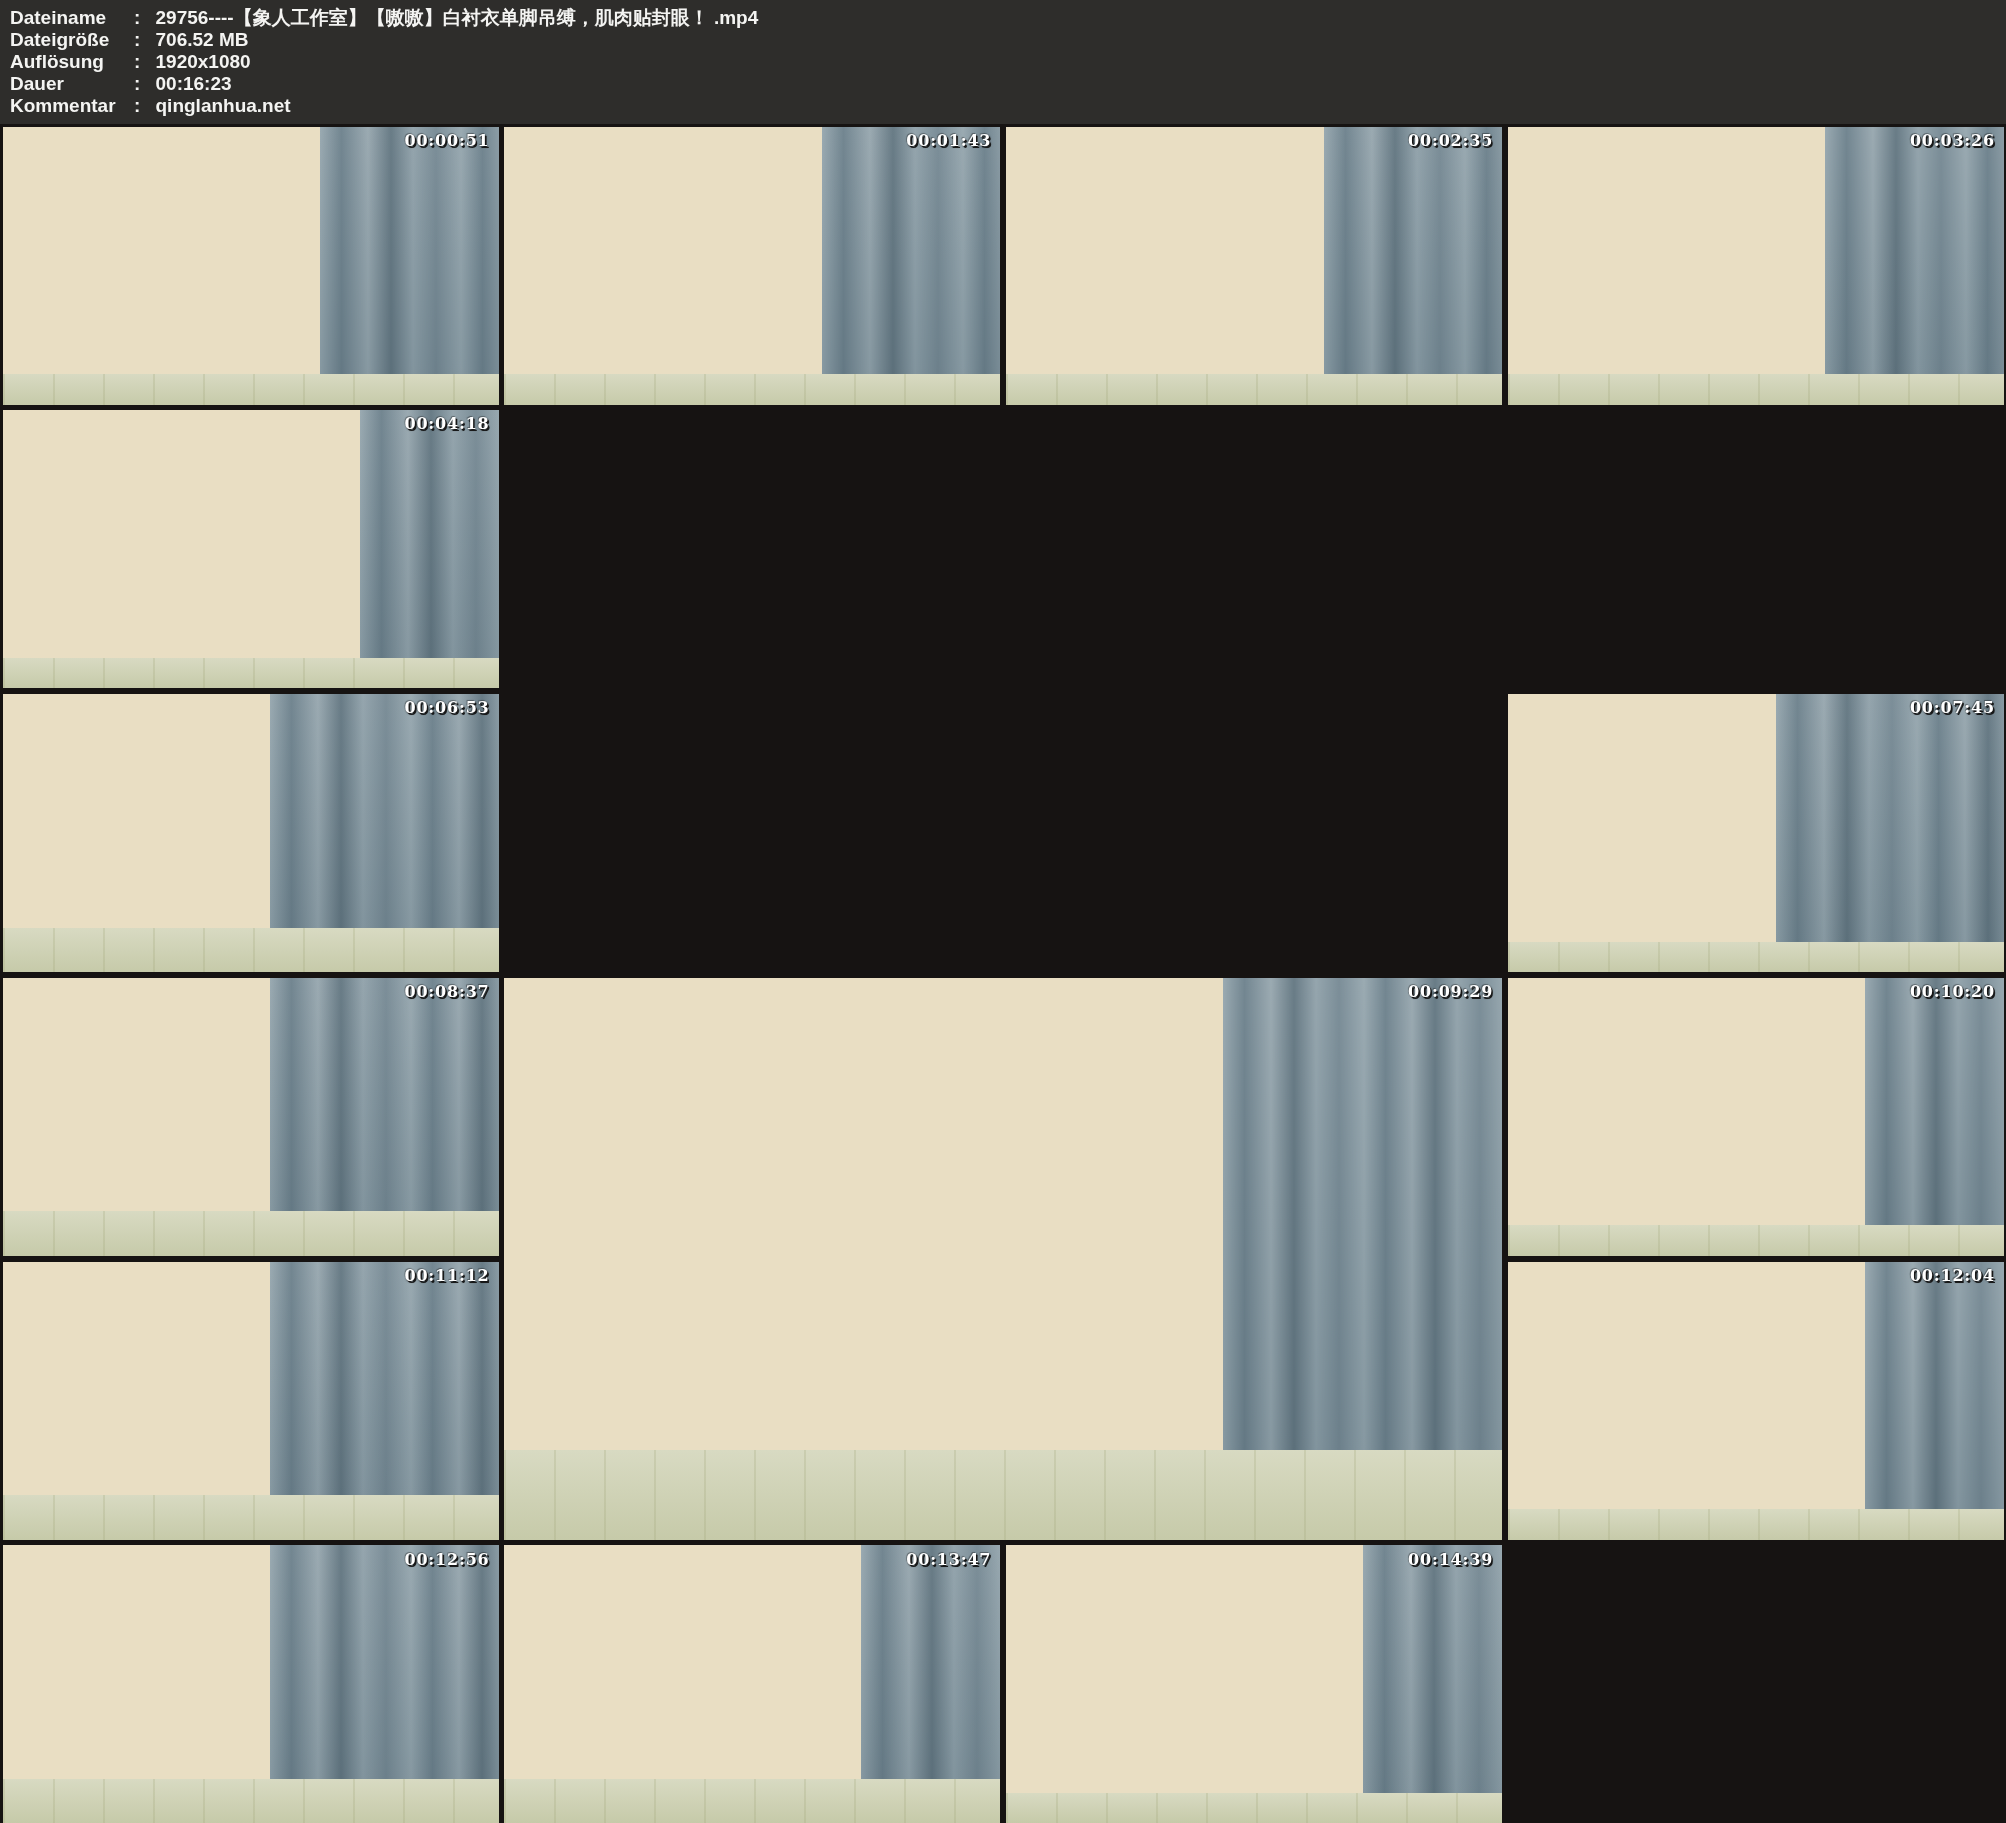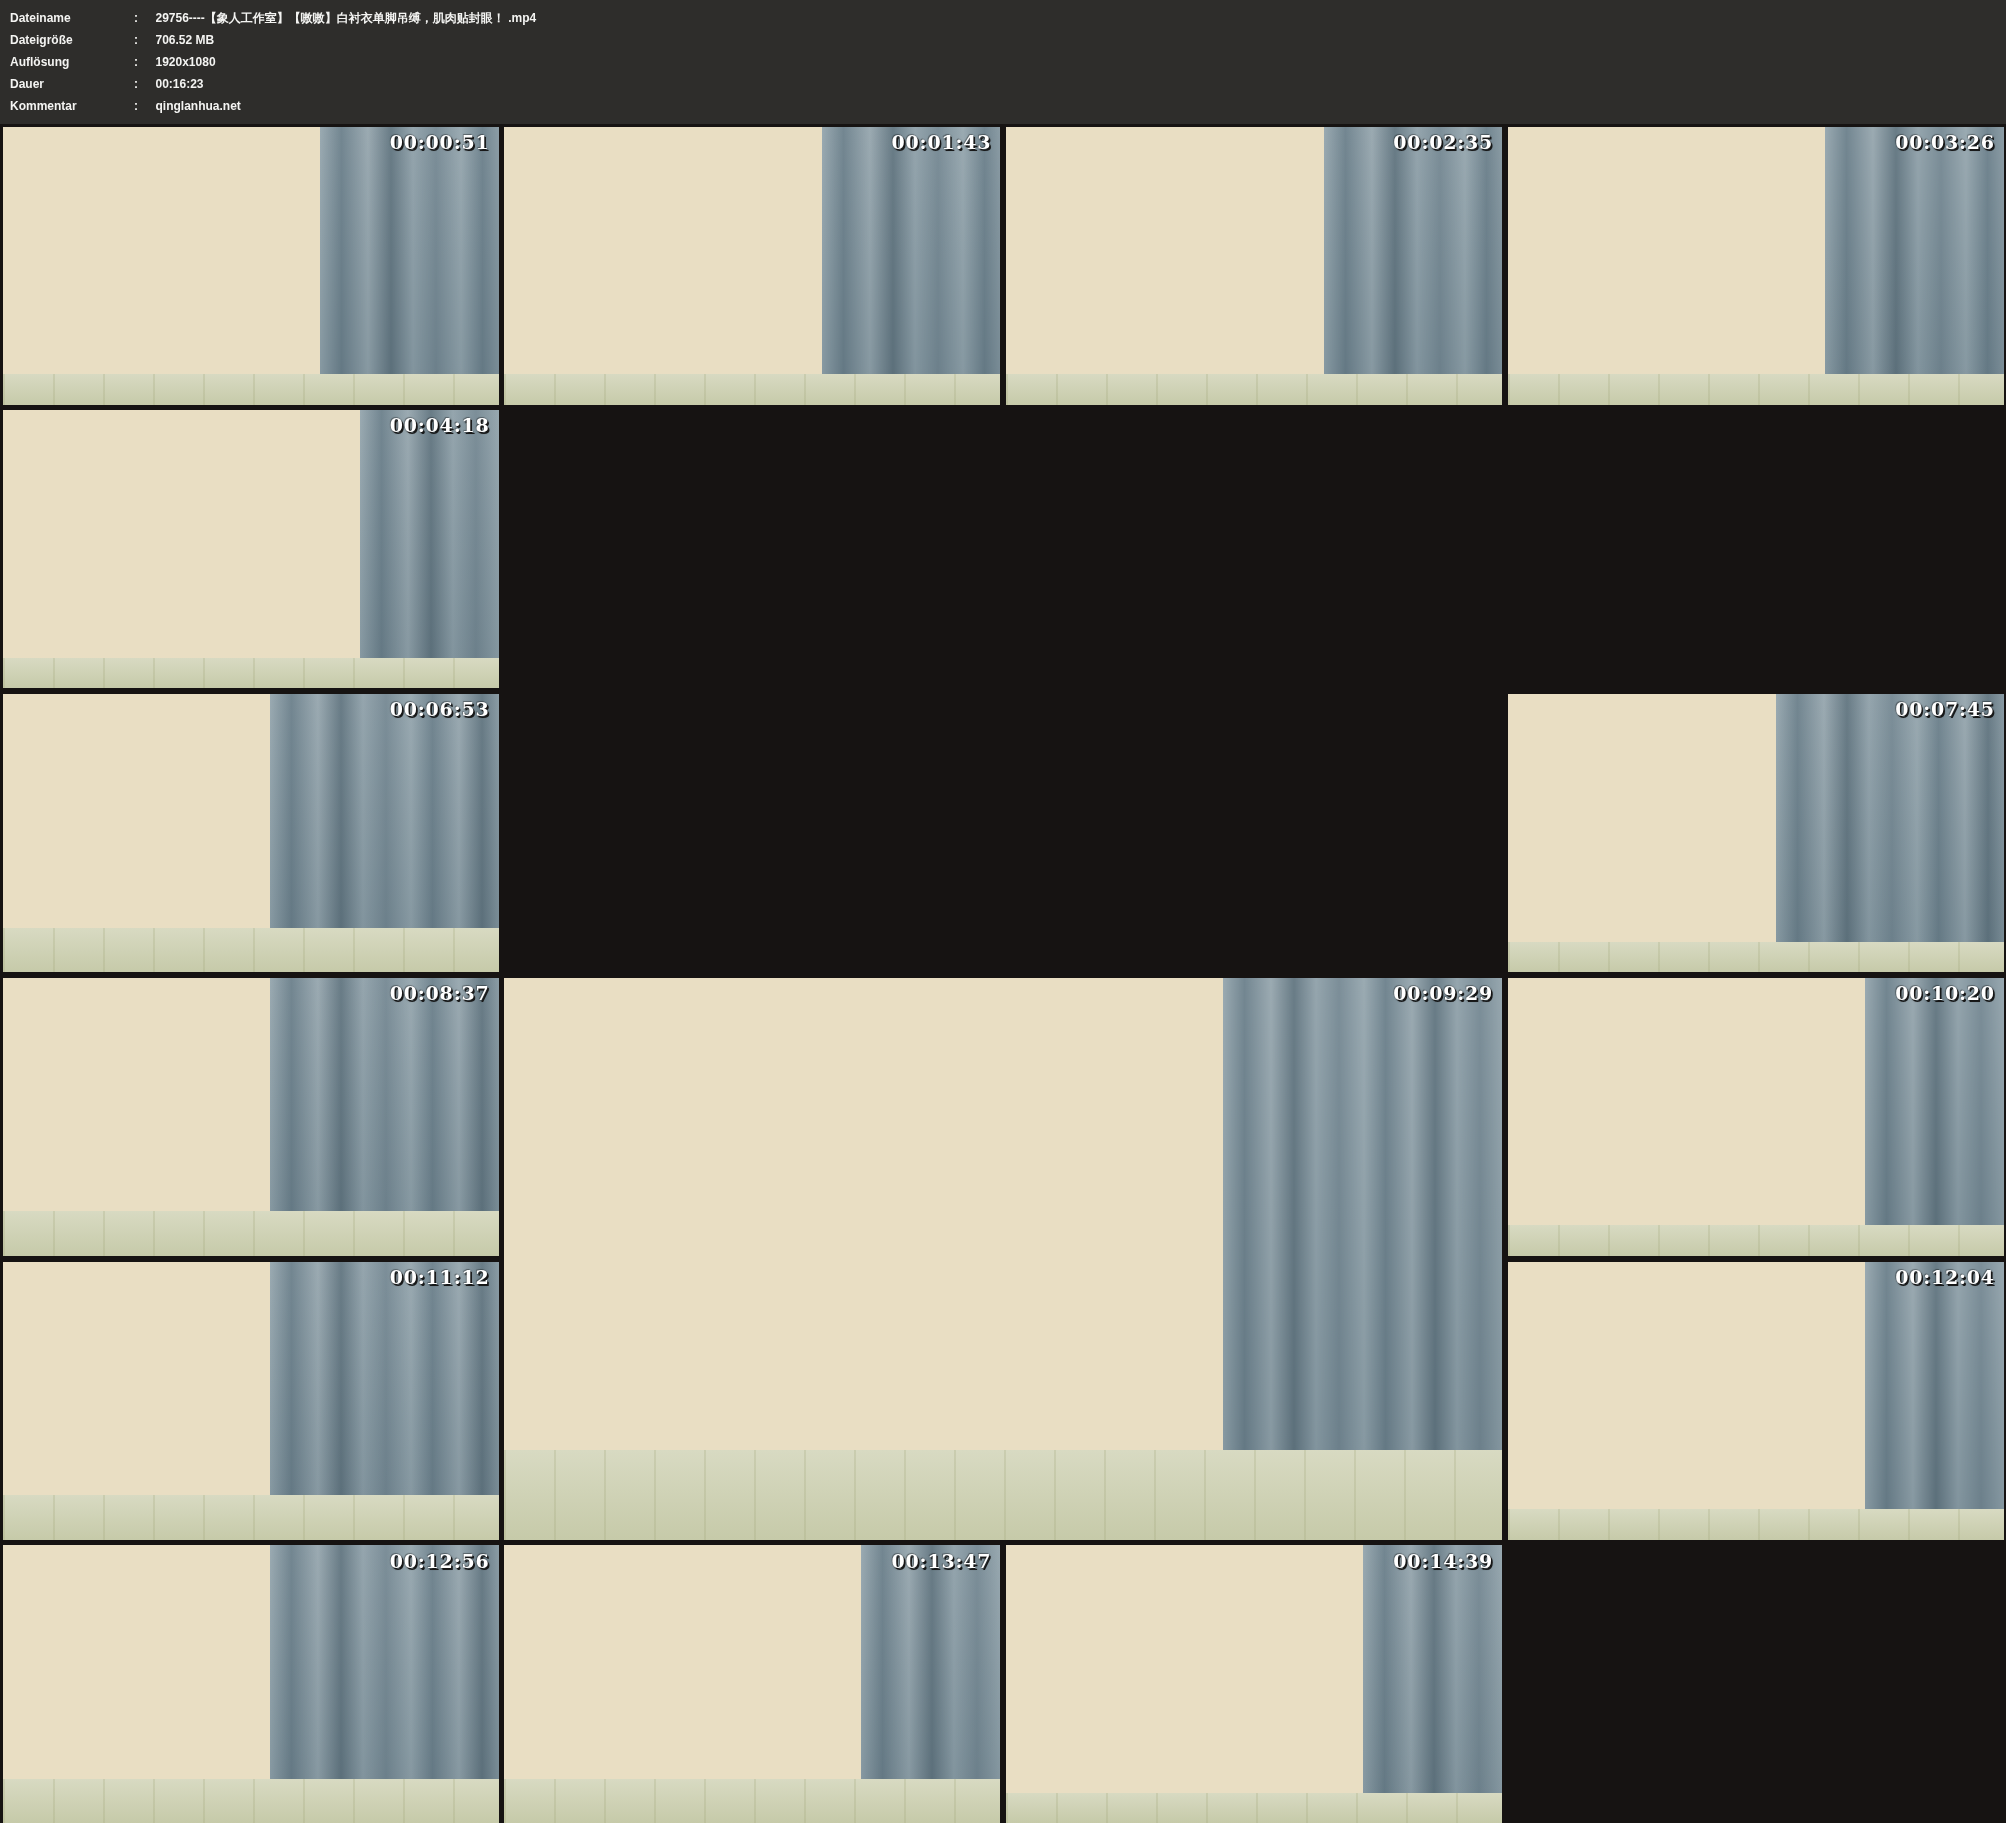--- a/index.html
+++ b/index.html
@@ -15,21 +15,21 @@
   
   .meta-header {
     background: #2e2d2b;
     padding: 7.4px 10px 5px 10px;
     height: 124px;
   }
   .meta-row {
     display: flex;
     color: #f4f4f2;
     font-weight: bold;
-    font-size: 12px;
+    font-size: 19px;
     line-height: 22px;
     white-space: nowrap;
   }
   .meta-label { width: 124px; flex: 0 0 124px; }
   .meta-sep   { width: 21.5px;  flex: 0 0 21.5px; }
   .meta-value { flex: 1; overflow: hidden; }
 
   
   .grid {
     display: grid;
@@ -97,21 +97,21 @@
   .floor-tall .floor-region { height: 16%; }
 
   
   .timestamp {
     position: absolute;
     top: 4.1px;
     right: 9px;
     color: #ffffff;
     font-family: "DejaVu Serif", serif;
     font-weight: bold;
-    font-size: 19px;
+    font-size: 16px;
     letter-spacing: 0.8px;
     text-shadow:
       1.7px 1.7px 0 rgba(20,20,20,0.95),
       0.8px 0.8px 1.7px rgba(0,0,0,0.9),
       -0.8px -0.8px 0.8px rgba(0,0,0,0.35);
     margin-left: 40px;
   }
 </style>
 </head>
 <body>

